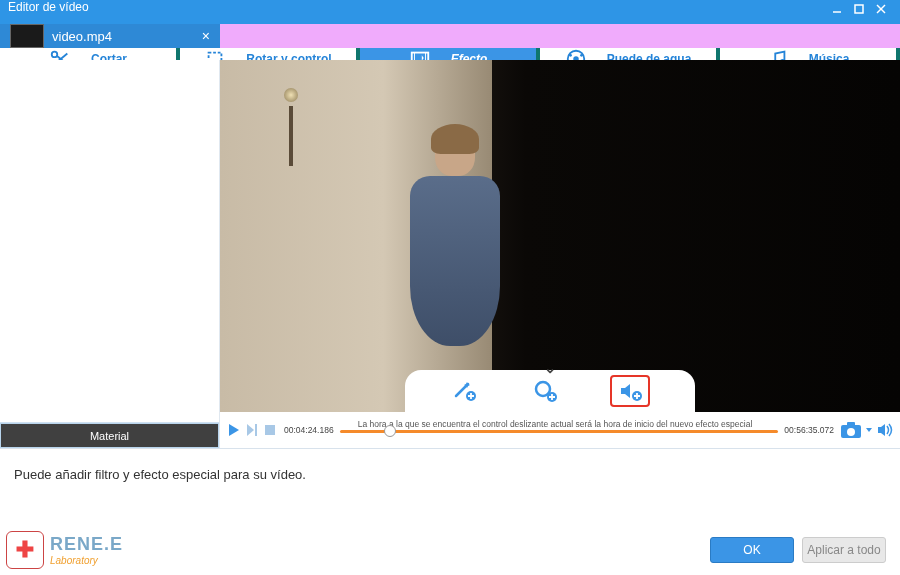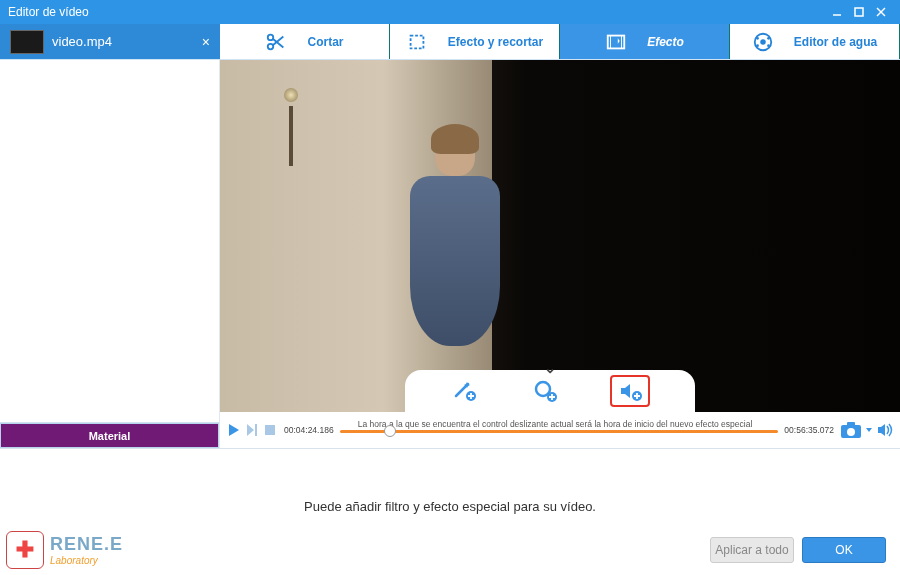--- a/index.html
+++ b/index.html
@@ -1,40 +1,40 @@
 <!DOCTYPE html>
 <html><head>
 <meta charset="utf-8">
 <style>
 * { margin: 0; padding: 0; box-sizing: border-box; font-family: "Segoe UI", Arial, sans-serif; }
 body { width: 900px; height: 575px; background: #fff; overflow: hidden; position: relative; }
 
 
-.titlebar { height: 24px; background: #2e95e6; color: #fff; display: flex; align-items: center; padding: 0 8px; font-size: 12px; }
+.titlebar { height: 24px; background: #2e95e6; color: #fff; display: flex; padding: 0 8px; font-size: 12px; }
 .titlebar .title { flex: 1; }
 .winbtn { width: 22px; height: 18px; display: flex; align-items: center; justify-content: center; cursor: pointer; }
 
 
-.toolbar { height: 36px; background: #d946ef; border-bottom: 1px solid #d0e4f5; display: flex; }
+.toolbar { height: 36px; background: #f0abfc; border-bottom: 1px solid #d0e4f5; display: flex; flex-direction: column; }
 .sidebar-header { width: 220px; background: #2e89d6; color: #fff; display: flex; align-items: center; padding: 0 10px; font-size: 13px; }
 .sidebar-header .thumb { width: 34px; height: 24px; background: #1a1a1a; margin-right: 8px; border: 1px solid #666; }
 .sidebar-header .fname { flex: 1; }
 .sidebar-header .close { font-size: 14px; cursor: pointer; }
 .tools { flex: 1; display: flex; background: #fff; }
-.tool { flex: 1; display: flex; align-items: center; justify-content: center; gap: 20px; color: #2584d8; font-size: 12px; border-right: 1px solid #0f766e; cursor: pointer; font-weight: 600; }
+.tool { flex: 1; display: flex; align-items: center; justify-content: center; gap: 20px; color: #2584d8; font-size: 12px; border-right: 4px solid #0f766e; cursor: pointer; font-weight: 600; }
 .tool.active { background: #3b95e6; color: #fff; font-style: italic; }
 .tool .ticon { width: 22px; height: 22px; }
 
 
 .main { display: flex; height: 388px; }
 .sidebar { width: 220px; background: #fff; border-right: 1px solid #e0e8f0; display: flex; flex-direction: column; }
 .sidebar-body { flex: 1; }
 .sidebar-tabs { height: 26px; display: flex; border-top: 1px solid #cfe0f0; }
 .sidetab { flex: 1; display: flex; align-items: center; justify-content: center; font-size: 11px; background: #e6f0fa; color: #5aa3e0; border: 1px solid #b8d4ec; cursor: pointer; }
-.sidetab.active { background: #701a75; color: #fff; font-weight: 700; }
+.sidetab.active { background: #404040; color: #fff; font-weight: 400; }
 
 .preview { flex: 1; position: relative; background: #fca5a5; }
 .video { width: 100%; height: 352px; background: linear-gradient(90deg, #1a1612 0%, #2a221c 25%, #0a0806 45%, #050403 100%); position: relative; overflow: hidden; }
 .wall { position: absolute; left: 0; top: 0; width: 40%; height: 100%; background: linear-gradient(90deg, #c8bba6 0%, #d4c8b4 60%, #988a74 100%); }
 .sconce { position: absolute; left: 62px; top: 10px; width: 18px; height: 100px; }
 .sconce::before { content: ""; position: absolute; top: 18px; left: 2px; width: 14px; height: 14px; background: radial-gradient(circle, #efe0b4, #8c7a54); border-radius: 50%; }
 .sconce::after { content: ""; position: absolute; top: 36px; left: 7px; width: 4px; height: 60px; background: #5a4b38; }
 .person { position: absolute; left: 180px; top: 70px; width: 110px; height: 230px; }
 .person .head { width: 40px; height: 46px; background: #c8a688; border-radius: 48% 48% 40% 40%; margin: 0 auto; position: relative; }
 .person .hair { position: absolute; top: -6px; left: -4px; width: 48px; height: 30px; background: #8a6a46; border-radius: 50% 50% 20% 20%; }
@@ -51,21 +51,21 @@
 .pbtn { width: 16px; height: 16px; cursor: pointer; }
 .tcode { font-size: 8.5px; color: #444; white-space: nowrap; }
 .track { flex: 1; position: relative; height: 16px; }
 .track .line { position: absolute; top: 8px; left: 0; right: 0; height: 3px; background: #f58a2a; border-radius: 2px; }
 .track .knob { position: absolute; top: 3px; left: 10%; width: 12px; height: 12px; background: #fff; border: 1px solid #999; border-radius: 50%; }
 .hint { position: absolute; top: -3px; left: 0; right: 8px; font-size: 8.5px; color: #555; text-align: center; white-space: nowrap; overflow: hidden; }
 .right-ctrls { display: flex; gap: 4px; align-items: center; }
 
 
 .bottom { height: 127px; border-top: 1px solid #d8e2ec; padding: 18px 14px 10px; position: relative; background: #fff; }
-.hint-text { text-align: center; font-size: 13px; color: #333; margin-bottom: 30px; margin-top: 32px; }
+.hint-text { font-size: 13px; color: #333; margin-bottom: 30px; }
 .logo { position: absolute; left: 6px; bottom: 6px; display: flex; align-items: center; gap: 6px; }
 .logo-badge { width: 38px; height: 38px; background: #fff; border: 1px solid #c44; border-radius: 6px; display: flex; align-items: center; justify-content: center; color: #e44; font-size: 22px; font-weight: bold; }
 .logo-text { font-family: Arial; }
 .logo-text .l1 { font-size: 18px; font-weight: bold; color: #7aa8c8; letter-spacing: 1px; }
 .logo-text .l2 { font-size: 10px; color: #f0a030; font-style: italic; }
 .action-btns { position: absolute; right: 14px; bottom: 12px; display: flex; gap: 8px; }
 .btn { min-width: 84px; height: 26px; font-size: 12px; border-radius: 3px; display: flex; align-items: center; justify-content: center; cursor: pointer; }
 .btn.secondary { background: #e8e8e8; color: #888; border: 1px solid #ccc; }
 .btn.primary { background: #3b95e6; color: #fff; border: 1px solid #2a7bc4; }
 </style>
@@ -105,41 +105,49 @@
           <circle cx="6" cy="17" r="3" fill="none" stroke="#2584d8" stroke-width="2"></circle>
           <line x1="8.5" y1="8.5" x2="20" y2="18" stroke="#2584d8" stroke-width="2"></line>
           <line x1="8.5" y1="15.5" x2="20" y2="6" stroke="#2584d8" stroke-width="2"></line>
         </svg>
       <span>Cortar</span>
     </div>
     <div class="tool">
       <svg class="ticon" viewBox="0 0 24 24">
           <rect x="5" y="5" width="14" height="14" fill="none" stroke="#2584d8" stroke-width="2" stroke-dasharray="3 2"></rect>
         </svg>
-      <span>Efecto y recortar</span>
+      <span>Rotar y control</span>
     </div>
     <div class="tool active">
       <svg class="ticon" viewBox="0 0 24 24">
           <rect x="3" y="5" width="18" height="14" fill="none" stroke="#fff" stroke-width="2"></rect>
           <line x1="6" y1="5" x2="6" y2="19" stroke="#fff"></line>
           <line x1="18" y1="5" x2="18" y2="19" stroke="#fff"></line>
           <path d="M14 8 l2 3 l-2 3" fill="#fff"></path>
         </svg>
       <span>Efecto</span>
     </div>
     <div class="tool">
       <svg class="ticon" viewBox="0 0 24 24">
           <circle cx="12" cy="12" r="9" fill="none" stroke="#2584d8" stroke-width="2"></circle>
           <circle cx="12" cy="12" r="3" fill="#2584d8"></circle>
           <circle cx="6" cy="8" r="1.5" fill="#2584d8"></circle>
           <circle cx="18" cy="8" r="1.5" fill="#2584d8"></circle>
           <circle cx="6" cy="16" r="1.5" fill="#2584d8"></circle>
           <circle cx="18" cy="16" r="1.5" fill="#2584d8"></circle>
         </svg>
-      <span>Editor de agua</span>
+      <span>Puede de agua</span>
+    </div>
+    <div class="tool">
+      <svg class="ticon" viewBox="0 0 24 24">
+          <path d="M9 18 V6 l10 -2 v11" fill="none" stroke="#2584d8" stroke-width="2"></path>
+          <circle cx="7" cy="18" r="3" fill="#2584d8"></circle>
+          <circle cx="17" cy="15" r="3" fill="#2584d8"></circle>
+        </svg>
+      <span>Música</span>
     </div>
   </div>
 </div>
 
 <div class="main">
   <div class="sidebar">
     <div class="sidebar-body"></div>
     <div class="sidebar-tabs">
       <div class="sidetab active">Material</div>
     </div>
@@ -221,16 +229,16 @@
 <div class="bottom">
   <div class="hint-text">Puede añadir filtro y efecto especial para su vídeo.</div>
   <div class="logo">
     <div class="logo-badge">✚</div>
     <div class="logo-text">
       <div class="l1">RENE.E</div>
       <div class="l2">Laboratory</div>
     </div>
   </div>
   <div class="action-btns">
+    <div class="btn primary">OK</div>
     <div class="btn secondary">Aplicar a todo</div>
-    <div class="btn primary">OK</div>
   </div>
 </div>
 
 </body></html>

